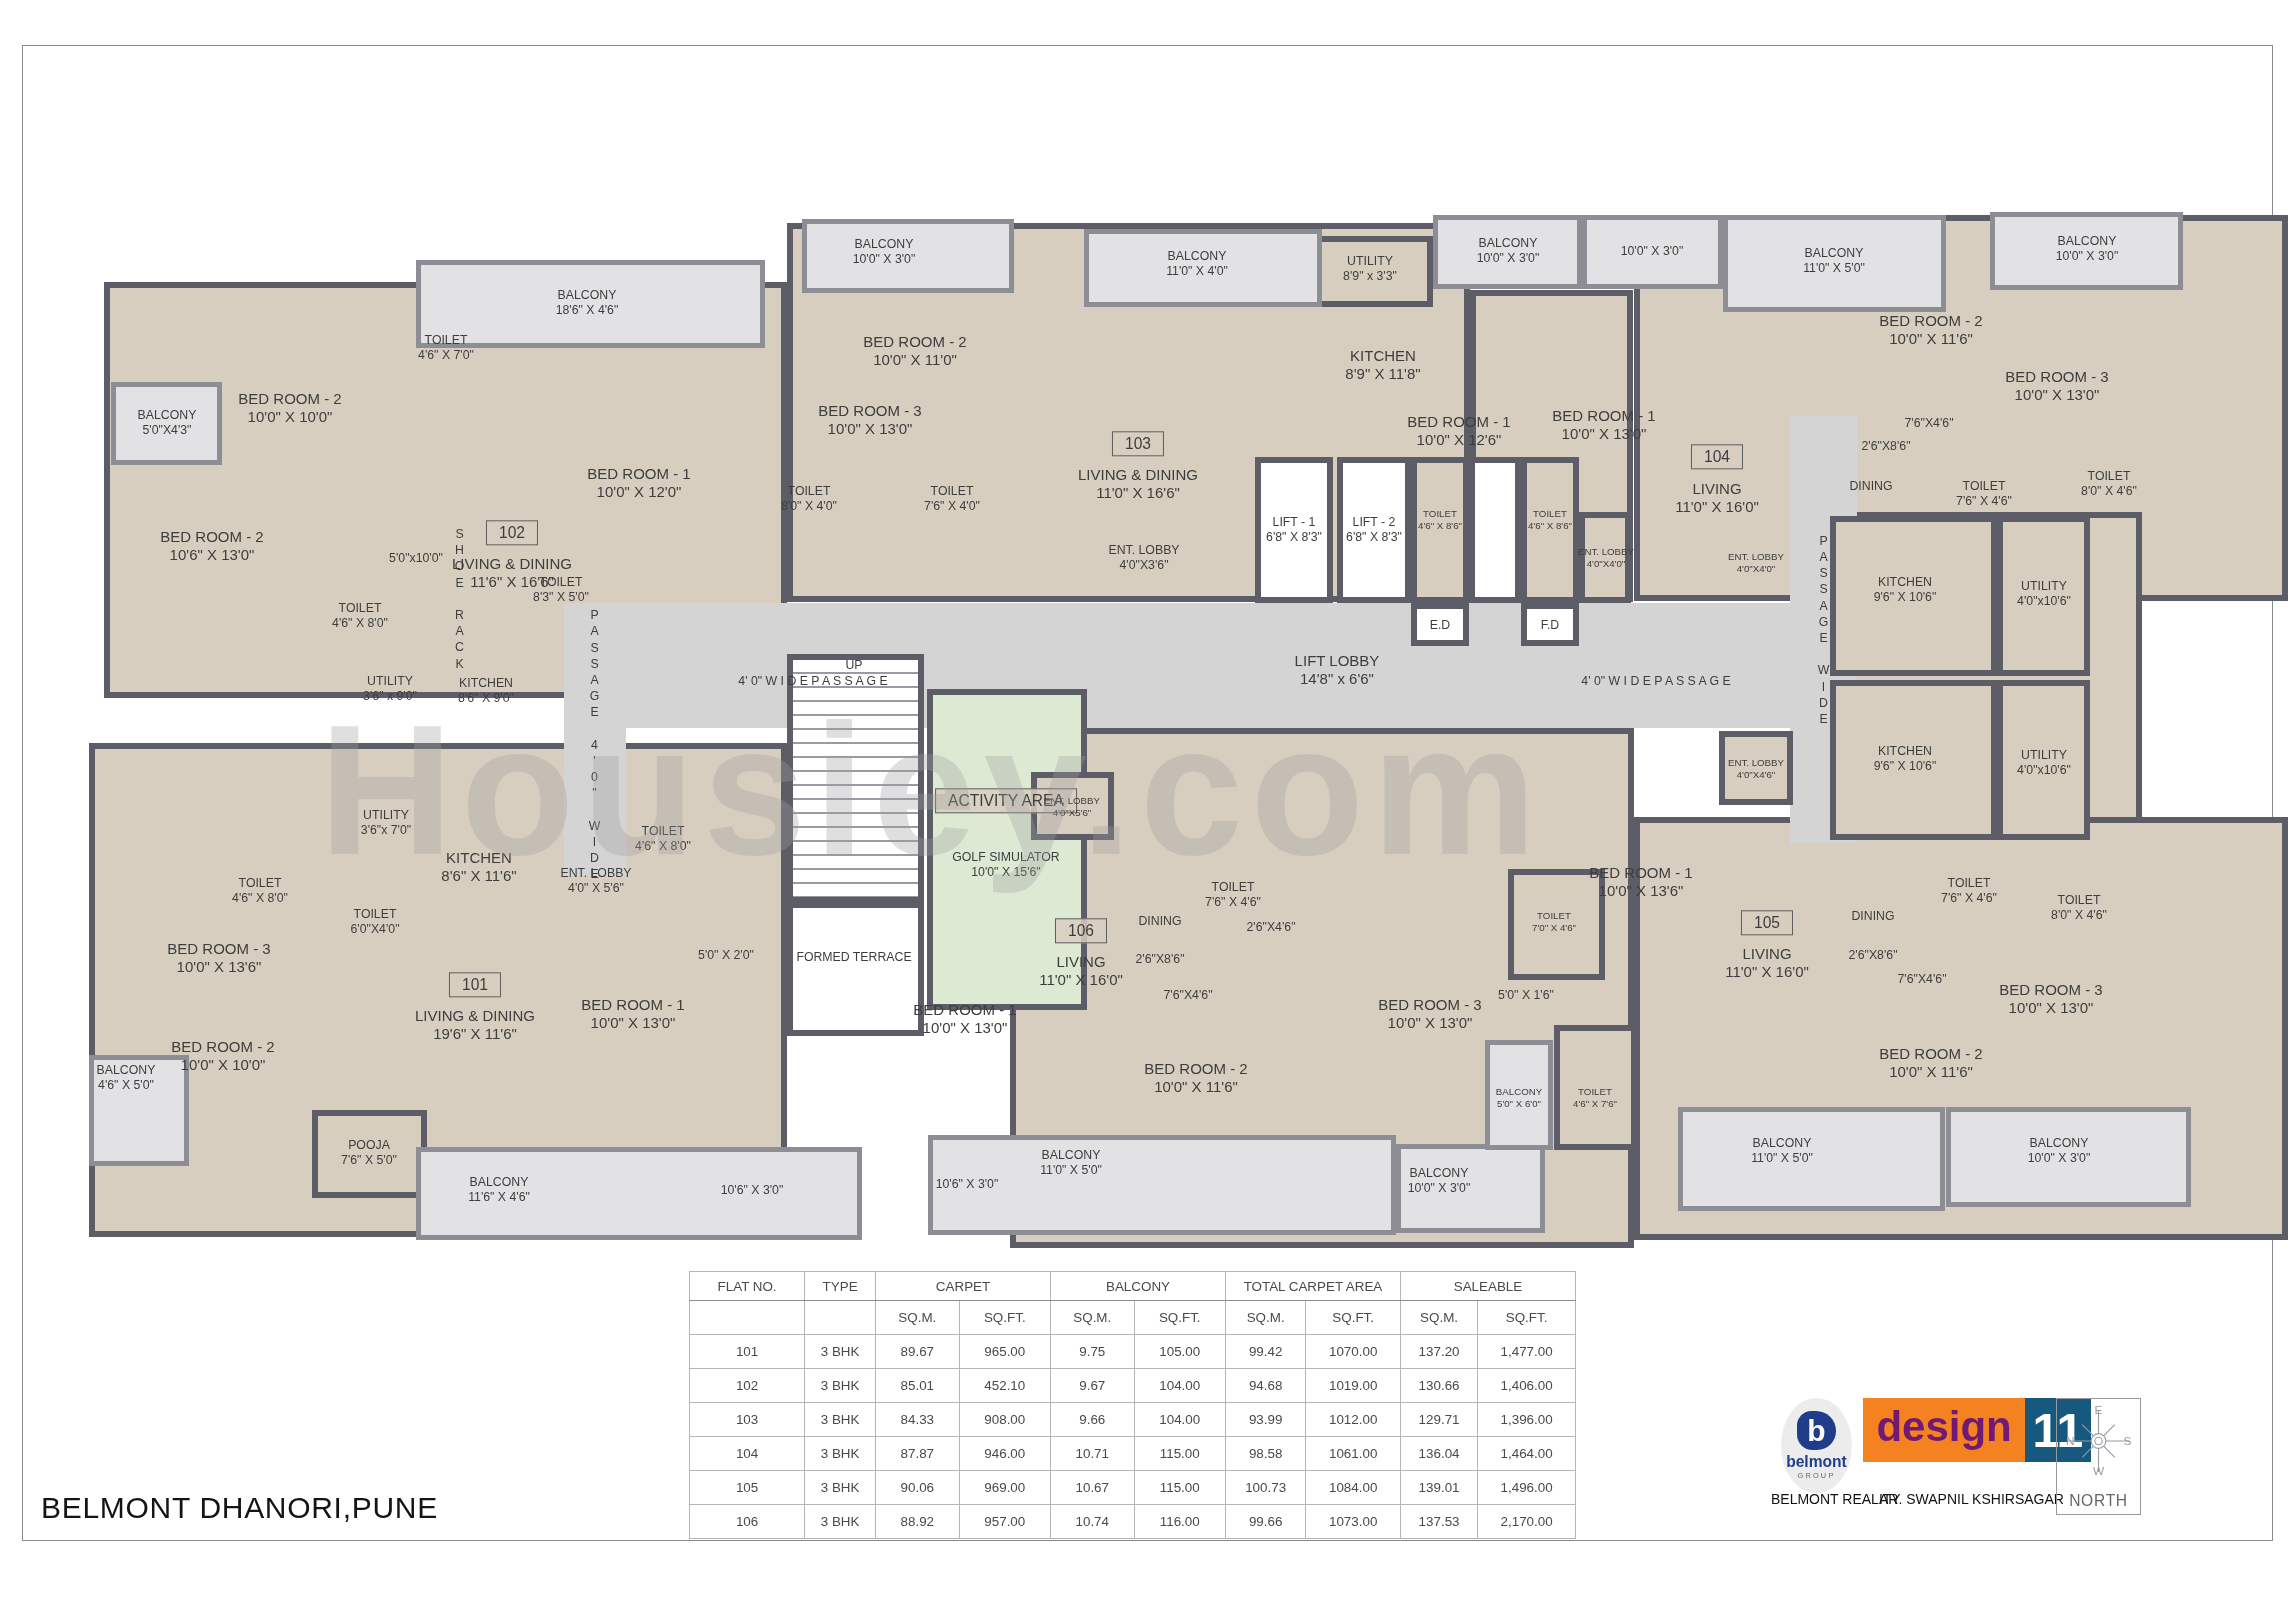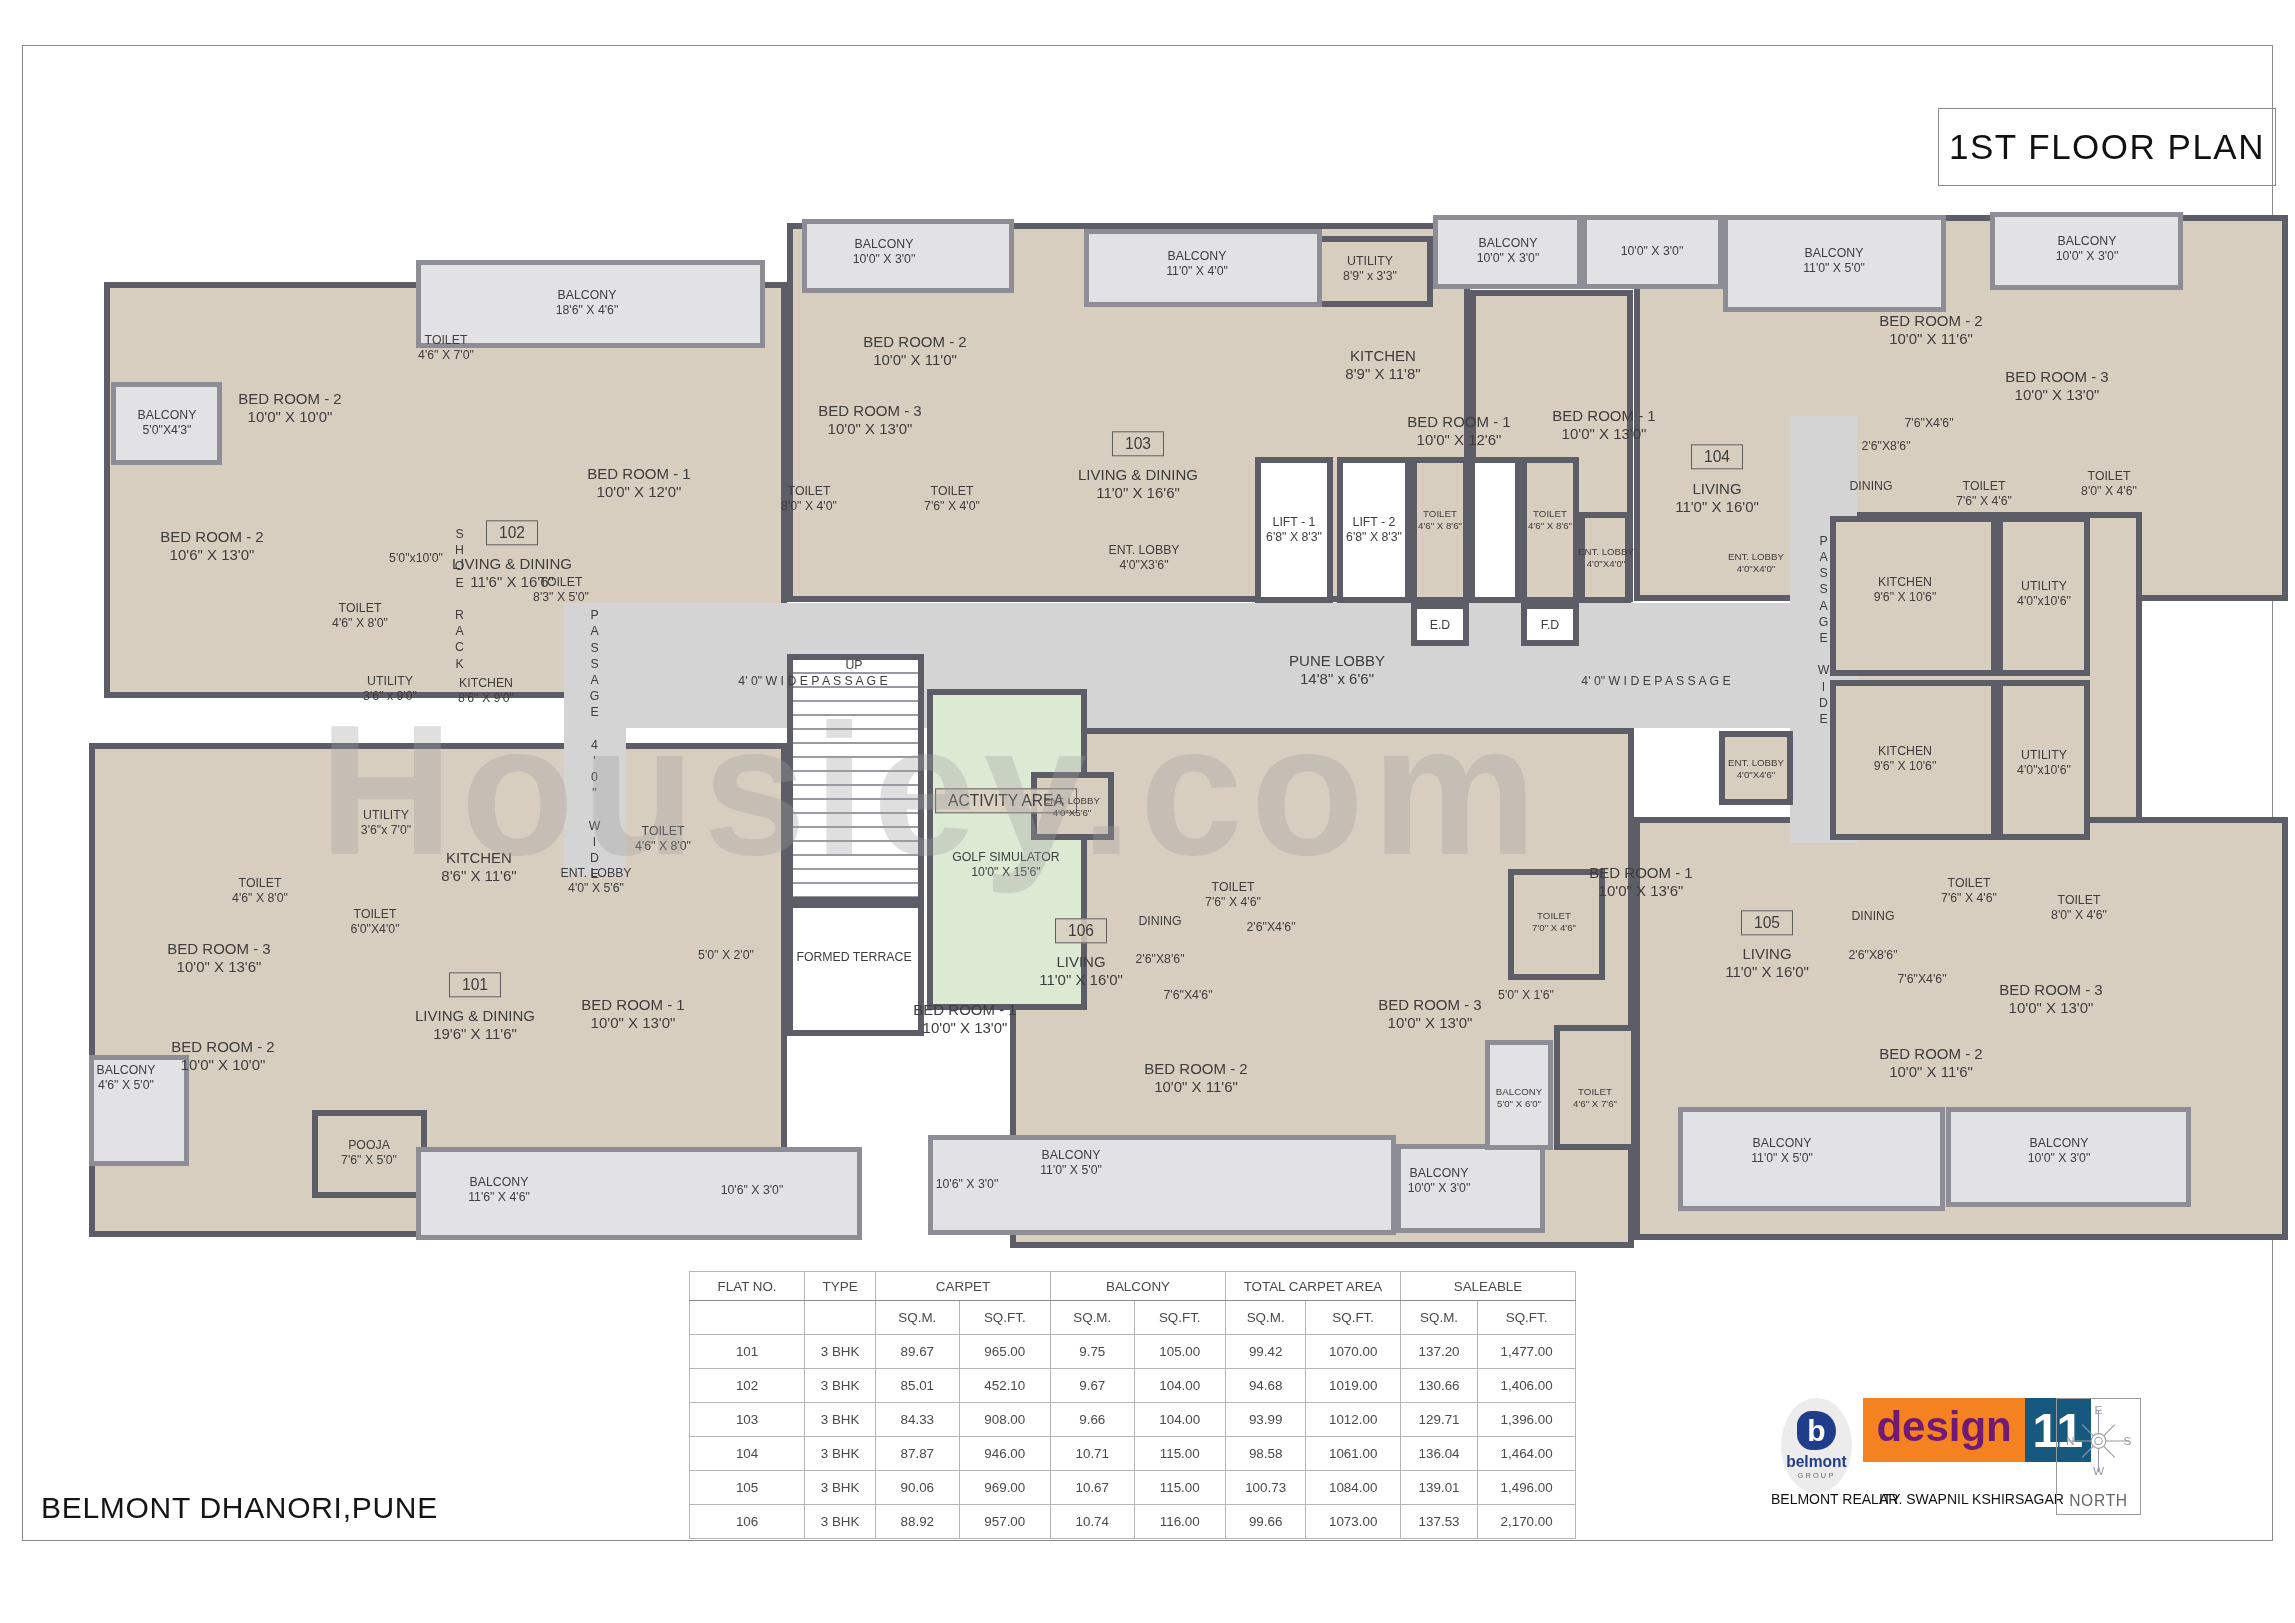--- a/index.html
+++ b/index.html
@@ -284,21 +284,21 @@
         <div>E.D</div>
       </div>
       <div class="lbl s" style="left: 1550px; top: 625px;">
         <div>F.D</div>
       </div>
       <div class="lbl t" style="left: 1606px; top: 558px;">
         <div>ENT. LOBBY</div>
         <div>4'0"X4'0"</div>
       </div>
       <div class="lbl " style="left: 1337px; top: 670px;">
-        <div>PUNE LOBBY</div>
+        <div>LIFT LOBBY</div>
         <div>14'8" x 6'6"</div>
       </div>
       <div class="lbl s" style="left: 813px; top: 681px;">
         <div>4' 0" W I D E   P A S S A G E</div>
       </div>
       <div class="lbl s" style="left: 1656px; top: 681px;">
         <div>4' 0" W I D E   P A S S A G E</div>
       </div>
       <div class="lbl s" style="left: 854px; top: 665px;">
         <div>UP</div>
@@ -501,23 +501,20 @@
         <div>4'0"X4'6"</div>
       </div>
       <div class="lbl t" style="left: 1756px; top: 563px;">
         <div>ENT. LOBBY</div>
         <div>4'0"X4'0"</div>
       </div>
     </div>
 
   <div id="watermark">Housiey.com</div>
 
-  <div id="titlebox">
-    <div>1ST FLOOR PLAN</div>
-  </div>
 
   <div id="tablewrap">
     <table id="area-table">
       <thead>
           <tr class="grp">
             <th colspan="1" style="width: 13%;">FLAT NO.</th>
             <th colspan="1" style="width: 8%;">TYPE</th>
             <th colspan="2" style="width: 19.75%;">CARPET</th>
             <th colspan="2" style="width: 19.75%;">BALCONY</th>
             <th colspan="2" style="width: 19.75%;">TOTAL CARPET AREA</th>

